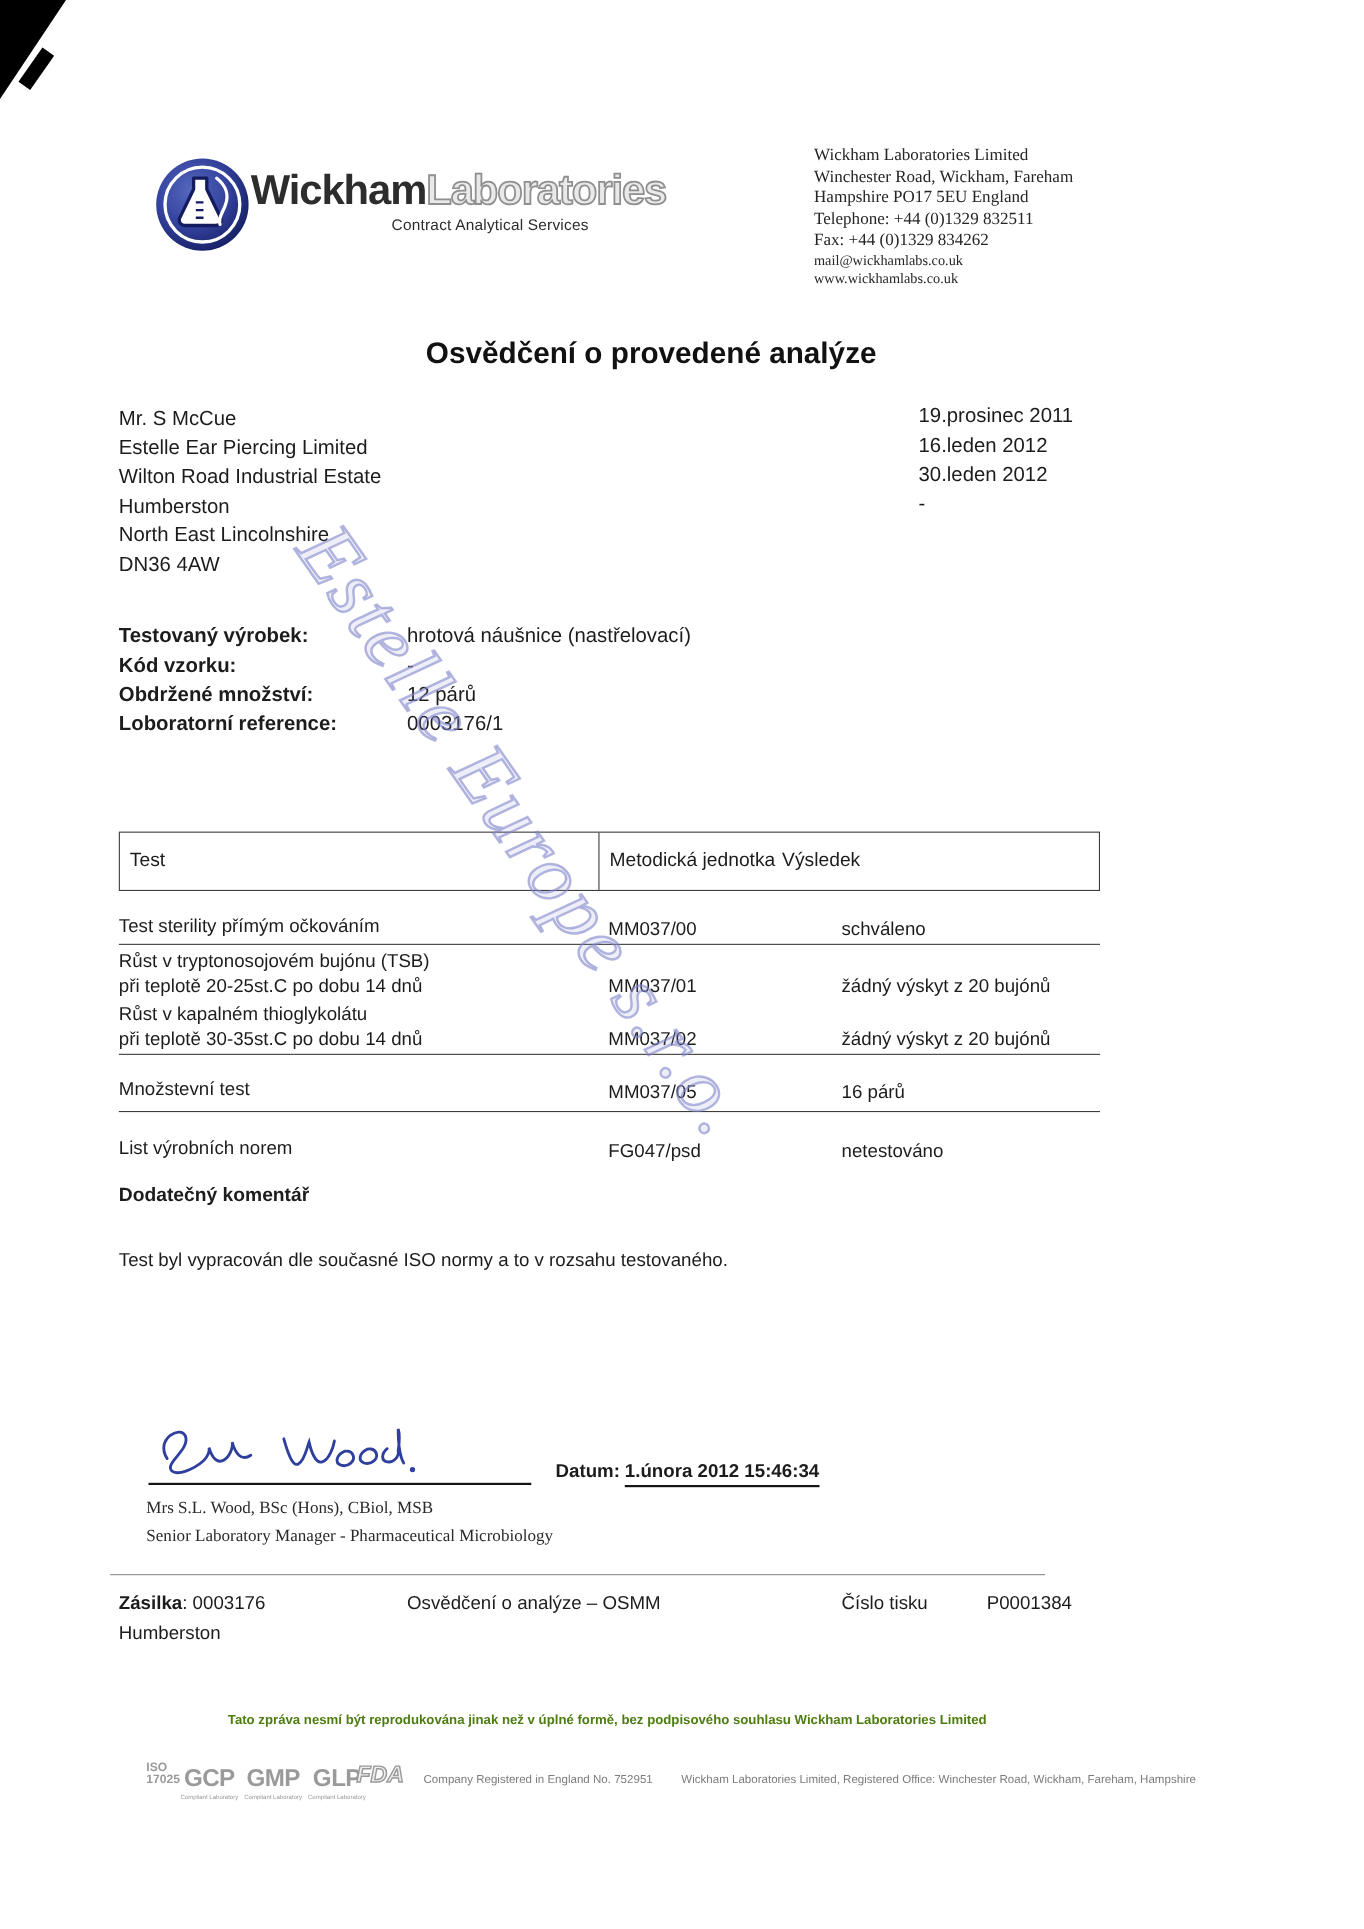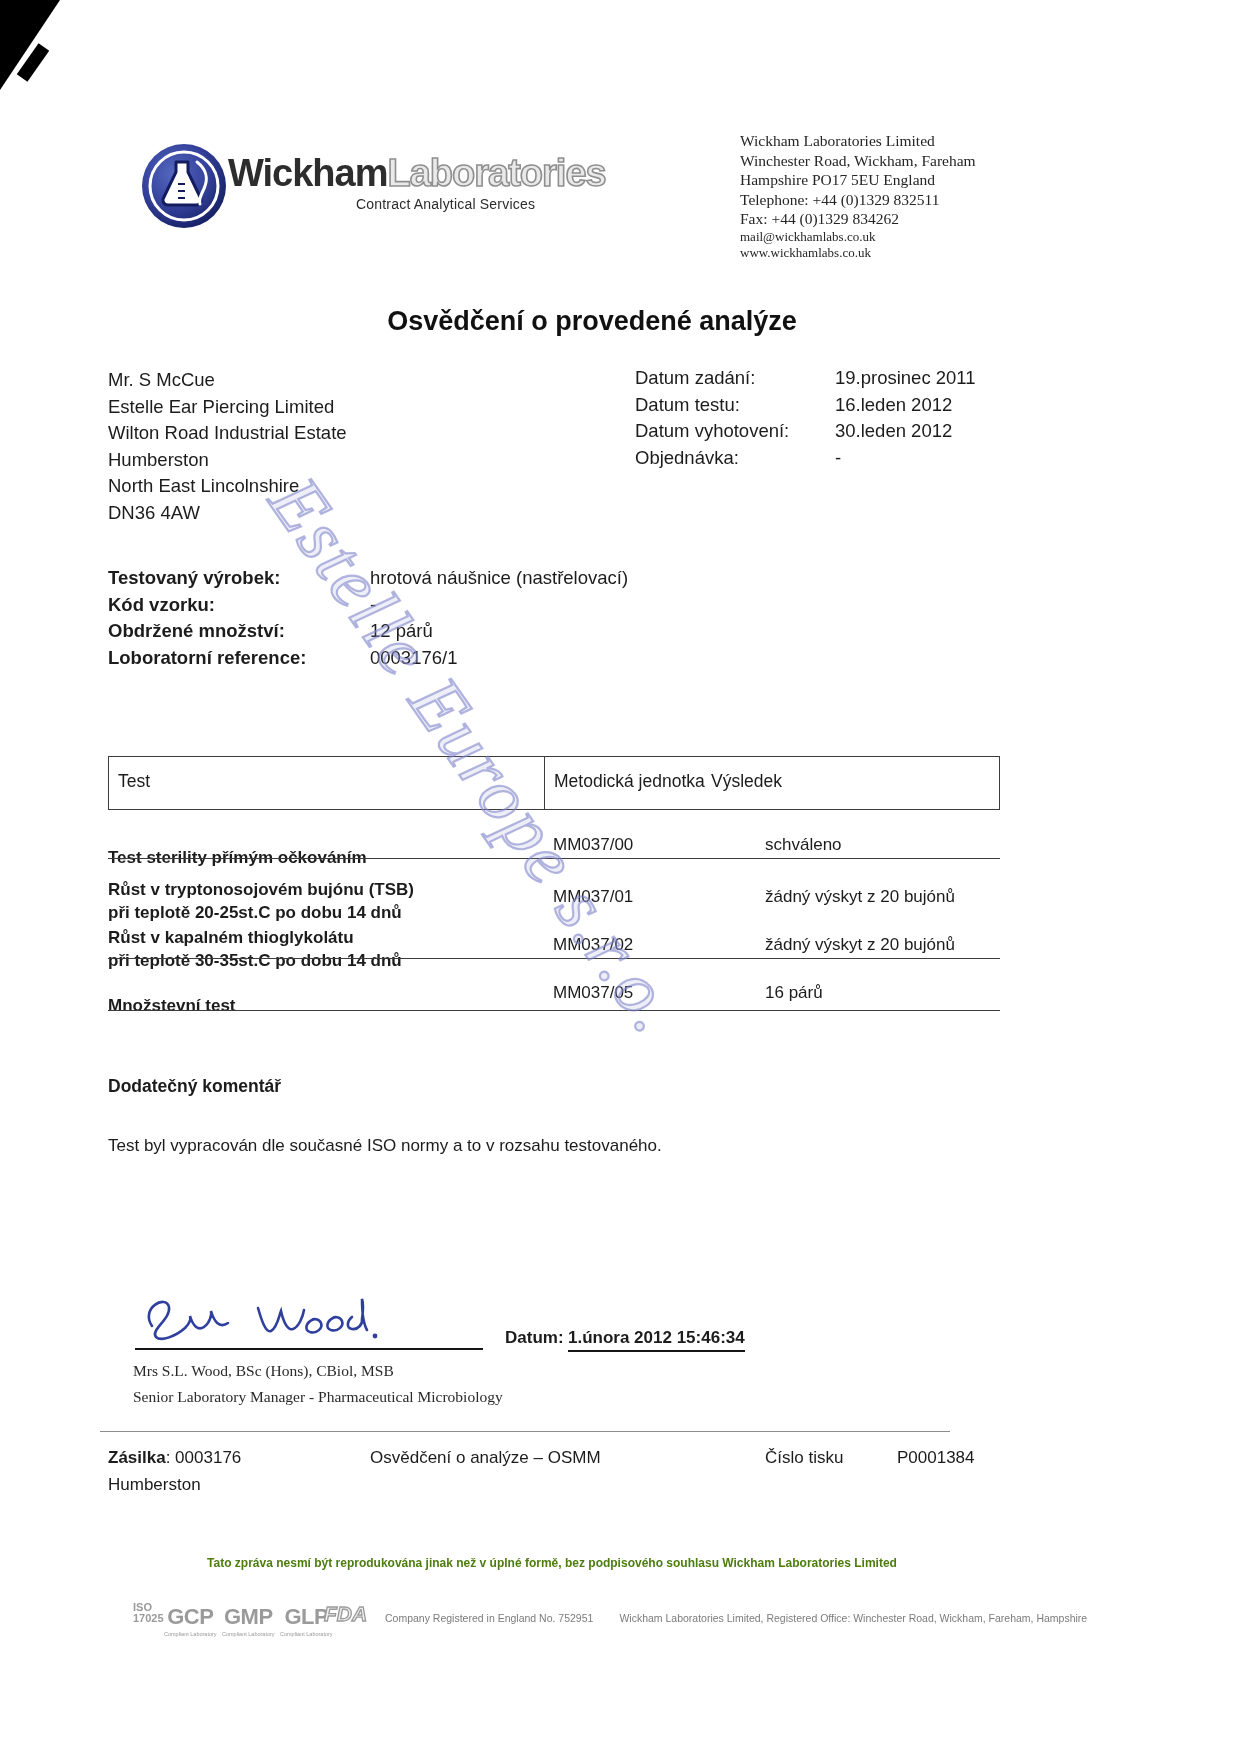--- a/index.html
+++ b/index.html
@@ -34,21 +34,21 @@
   .sample-labels{left:108px;top:567px;font-weight:700;}
   .sample-values{left:370px;top:567px;}
   .sample-labels div,.sample-values div{height:26.5px;font-size:18.5px;}
   
   .thead{left:108px;top:756px;width:892px;height:54px;border:1.5px solid #3c3c3c;box-sizing:border-box;}
   .thead .h1{position:absolute;left:9px;top:14px;font-size:17.5px;}
   .thead .h2{position:absolute;left:445px;top:14px;font-size:17.5px;}
   .thead .h3{position:absolute;left:602px;top:14px;font-size:17.5px;}
   .thead .vdiv{position:absolute;left:435px;top:0;height:100%;border-left:1.5px solid #3c3c3c;}
   .trow{left:108px;width:892px;font-size:17px;}
-  .trow .tc-test{position:absolute;left:0;top:16px;line-height:23px;font-weight:bold;}
+  .trow .tc-test{position:absolute;left:0;top:0;line-height:23px;}
   .trow .tc-test span{display:block;}
   .trow .tc-method{position:absolute;left:445px;bottom:1px;}
   .trow .tc-result{position:absolute;left:657px;bottom:1px;}
   .tsep{left:108px;width:892px;border-top:1.5px solid #3c3c3c;}
   
   .comment-h{left:108px;top:1076px;font-size:17.5px;font-weight:700;}
   .comment-b{left:108px;top:1136px;font-size:17px;}
   
   .approval-note{left:108px;top:1262px;font-size:17px;}
   .sig-svg{left:130px;top:1290px;}
@@ -129,26 +129,20 @@
 
   <div class="abs recipient">
     <div>Mr. S McCue</div>
     <div>Estelle Ear Piercing Limited</div>
     <div>Wilton Road Industrial Estate</div>
     <div>Humberston</div>
     <div>North East Lincolnshire</div>
     <div>DN36 4AW</div>
   </div>
 
-  <div class="abs dates-labels">
-    <div>Datum zadání:</div>
-    <div>Datum testu:</div>
-    <div>Datum vyhotovení:</div>
-    <div>Objednávka:</div>
-  </div>
   <div class="abs dates-values">
     <div>19.prosinec 2011</div>
     <div>16.leden 2012</div>
     <div>30.leden 2012</div>
     <div>-</div>
   </div>
 
   <div class="abs sample-labels">
     <div>Testovaný výrobek:</div>
     <div>Kód vzorku:</div>
@@ -201,20 +195,28 @@
   <div class="abs trow" style="top:978px;height:26px;">
     <div class="tc-test">
       <span>Množstevní test</span>
       <span></span>
     </div>
     <div class="tc-method">MM037/05</div>
     <div class="tc-result">16 párů</div>
   </div>
   <div class="abs tsep" style="top:1010px;"></div>
 
+  <div class="abs trow" style="top:1032px;height:26px;">
+    <div class="tc-test">
+      <span>List výrobních norem</span>
+      <span></span>
+    </div>
+    <div class="tc-method">FG047/psd</div>
+    <div class="tc-result">netestováno</div>
+  </div>
 
   <div class="abs comment-h">Dodatečný komentář</div>
   <div class="abs comment-b">Test byl vypracován dle současné ISO normy a to v rozsahu testovaného.</div>
 
 
   <div class="abs sig-svg">
     <svg width="280" height="56" viewBox="0 0 280 56">
       <g fill="none" stroke="#2f3f9e" stroke-width="2.6" stroke-linecap="round">
         <path d="M22 36 C10 18 36 4 39 17 C41 29 20 40 26 47 C31 52 46 46 55 38 C59 34 61 29 60 26 C63 36 68 41 74 37 C80 33 82 24 81 21 C84 31 89 39 98 33"></path>
         <path d="M128 18 C132 32 136 43 141 41 C147 38 149 26 151 21 C153 30 157 41 163 39 C169 37 173 26 174 20"></path>

